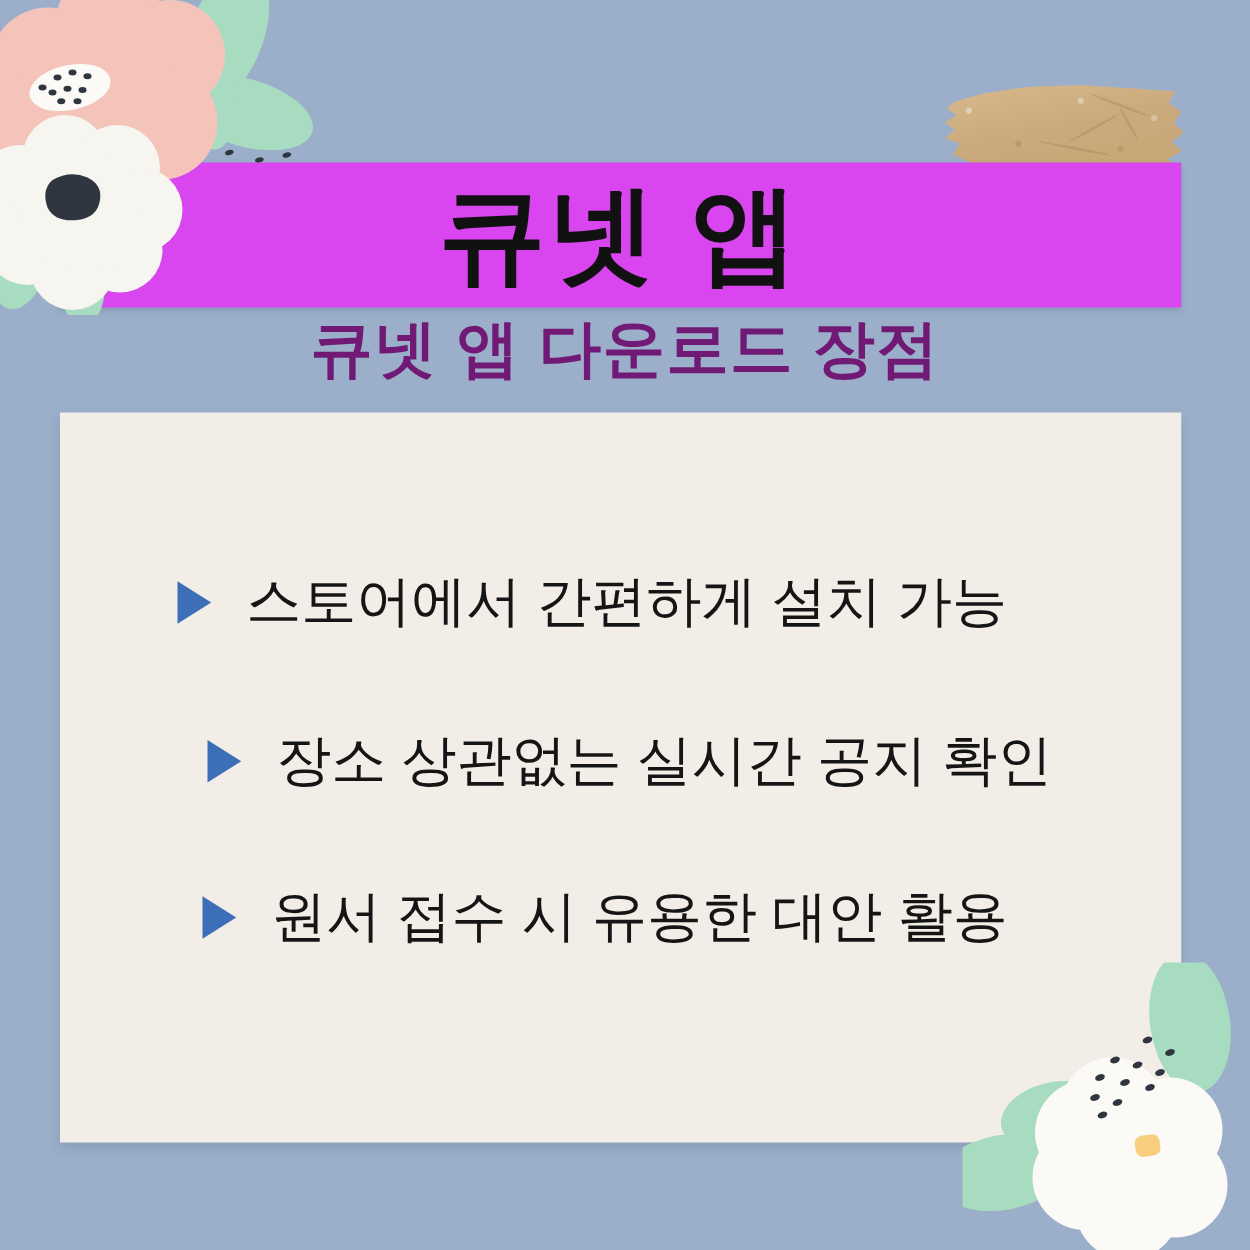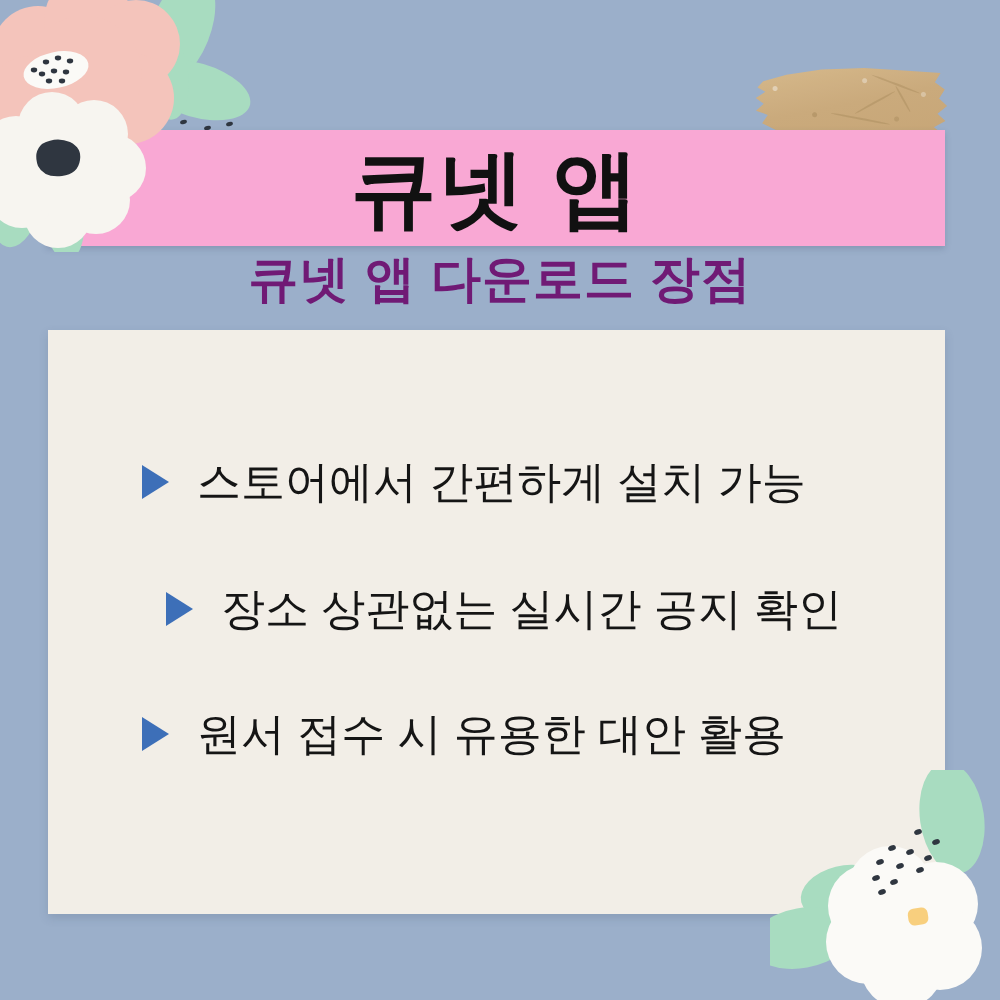--- a/index.html
+++ b/index.html
@@ -22,21 +22,21 @@
     overflow: hidden;
   }
 
   
   .header-banner {
     position: absolute;
     left: 46px;
     top: 130px;
     width: 899px;
     height: 116px;
-    background: #f9a8d4;
+    background: #d946ef;
     box-shadow: 0 3px 6px rgba(60, 75, 105, 0.22);
     z-index: 14;
   }
   .header-title {
     position: absolute;
     left: 0;
     top: 0;
     width: 100%;
     height: 116px;
     display: flex;
@@ -93,21 +93,21 @@
   .bullet-item {
     position: absolute;
     left: 94px;
     display: flex;
     align-items: center;
     gap: 28px;
     white-space: nowrap;
   }
   .bullet-item.i0 { top: 128px; }
   .bullet-item.i1 { top: 255px; padding-left: 24px; }
-  .bullet-item.i2 { top: 380px; }
+  .bullet-item.i2 { top: 380px; margin-left: 20px; }
 
   .bullet-marker {
     width: 0;
     height: 0;
     border-top: 17px solid transparent;
     border-bottom: 17px solid transparent;
     border-left: 27px solid #3d6fb8;
     flex: none;
   }
   .bullet-text {

